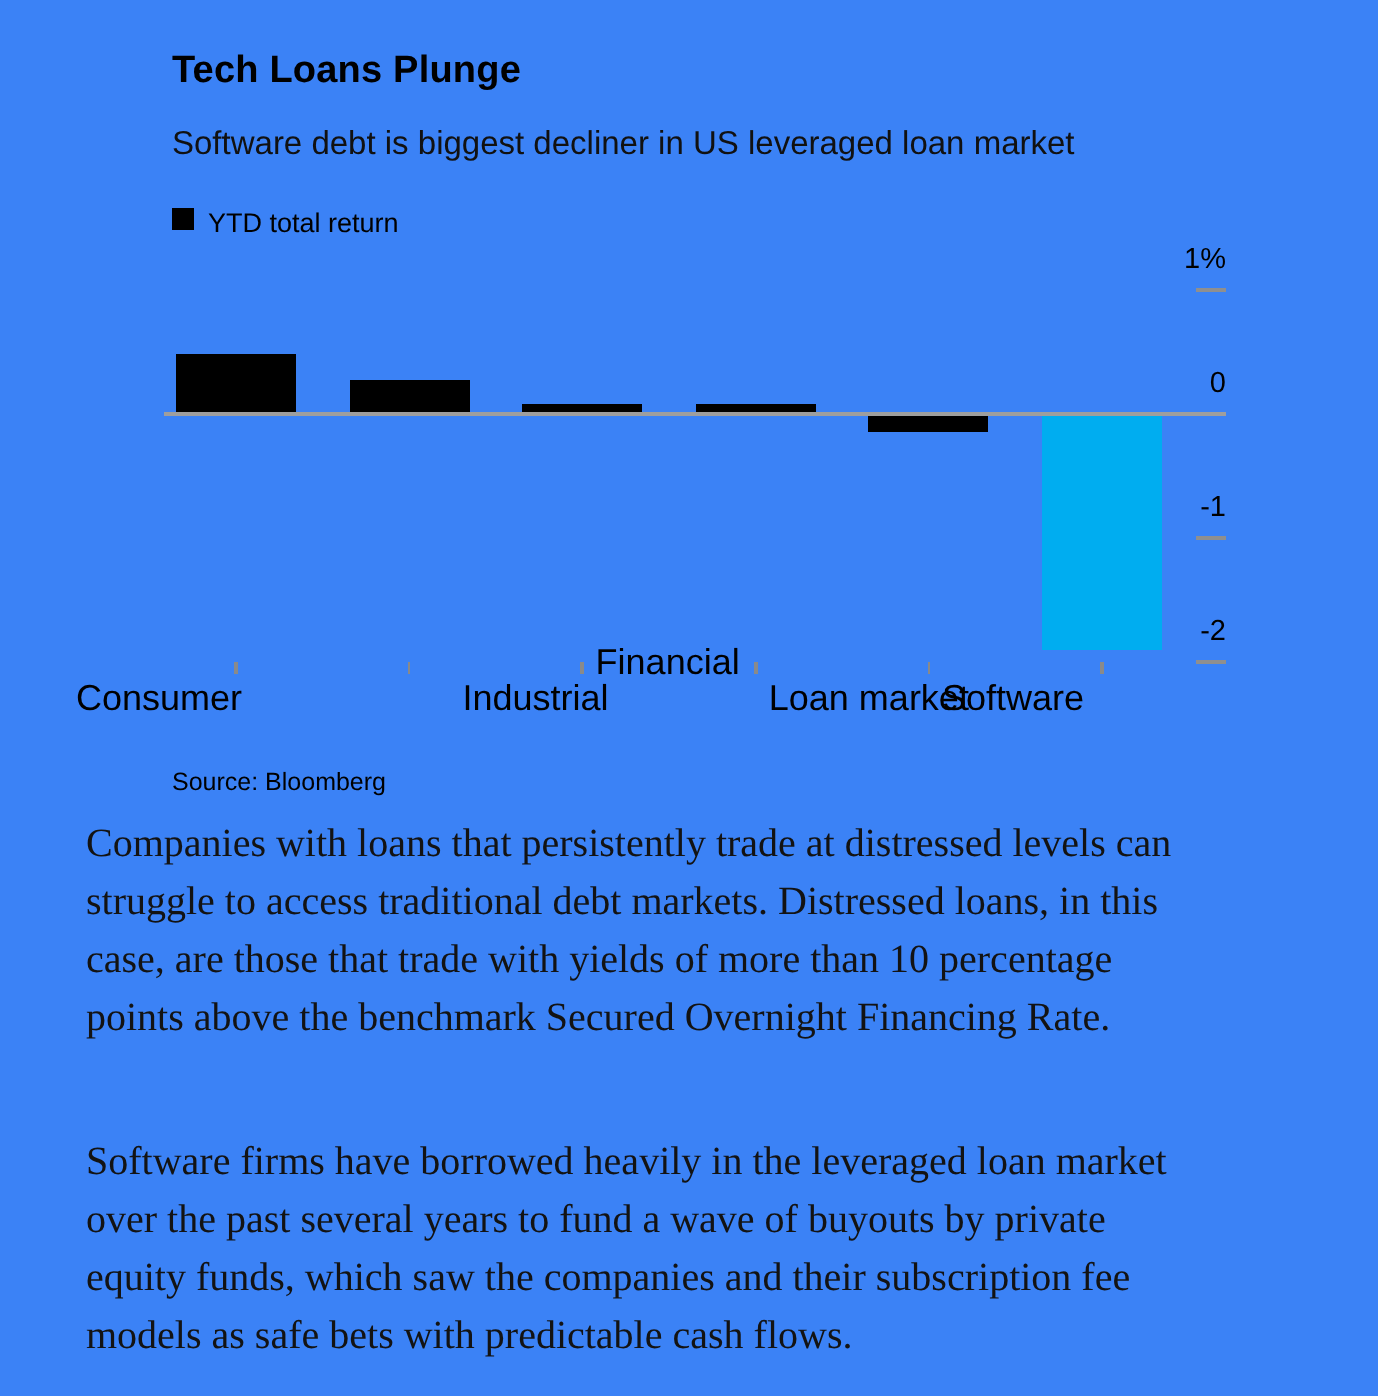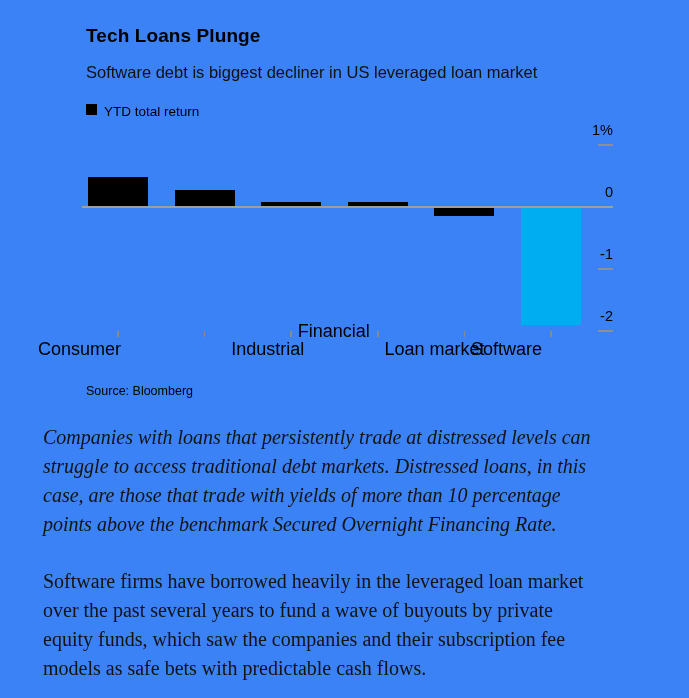--- a/index.html
+++ b/index.html
@@ -77,21 +77,21 @@
     position: absolute;
     left: 43px;
     width: 612px;
     margin: 0;
     font-family: "Liberation Serif", "DejaVu Serif", serif;
     font-size: 20px;
     line-height: 29px;
     color: #131313;
     white-space: pre-line;
   }
-  .para-1 { top: 423px; font-style: italic; }
+  .para-1 { top: 408px; }
   .para-2 { top: 567px; }
 </style>
 </head>
 <body>
 
 <div class="page">
 
   <section>
     <h2 class="abs chart-title">Tech Loans Plunge</h2>
     <p class="abs chart-subtitle">Software debt is biggest decliner in US leveraged loan market</p>

